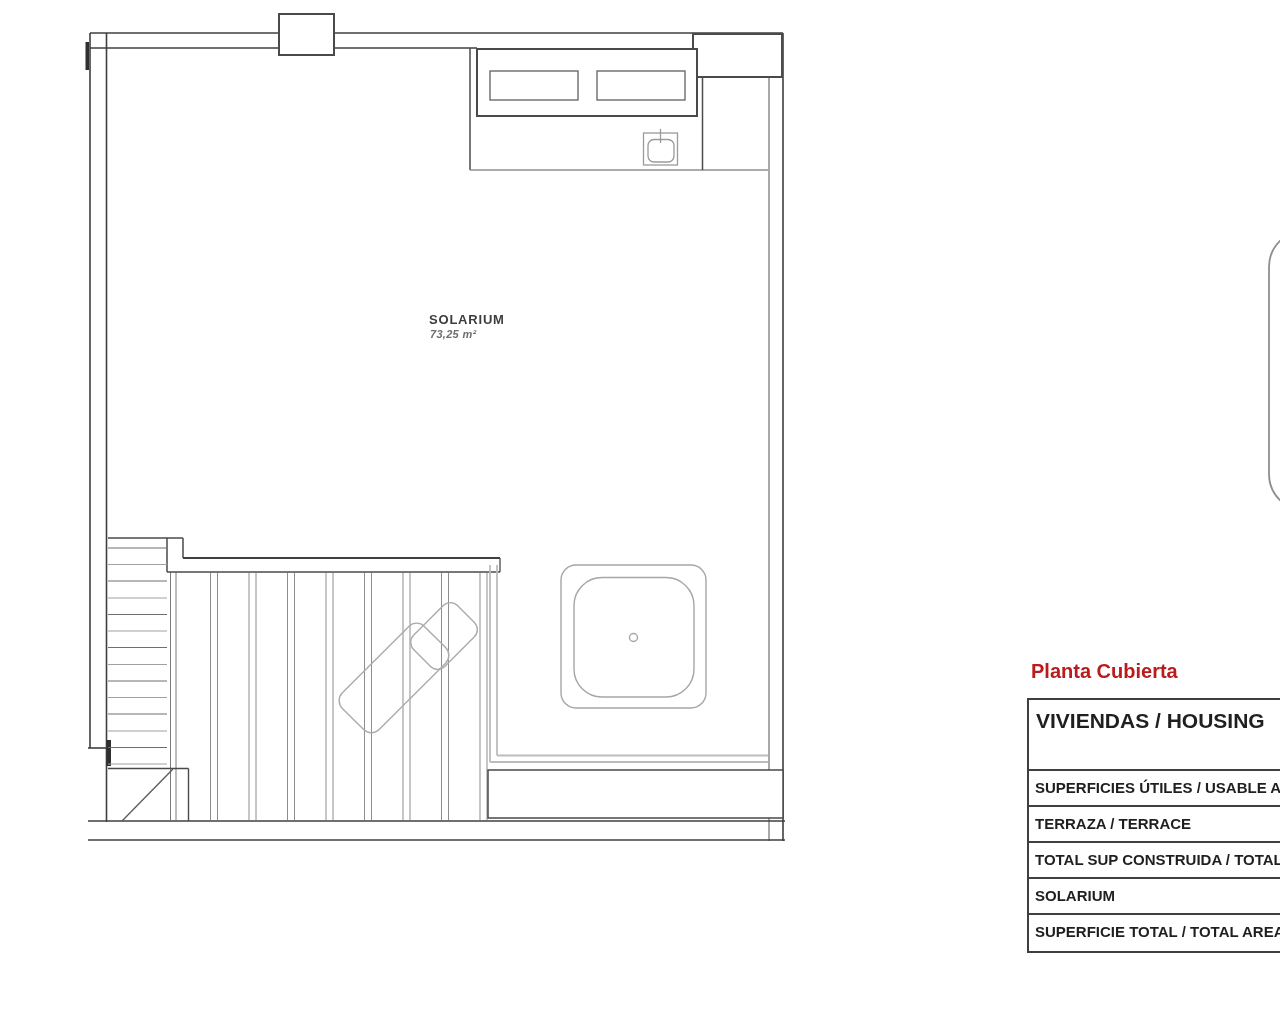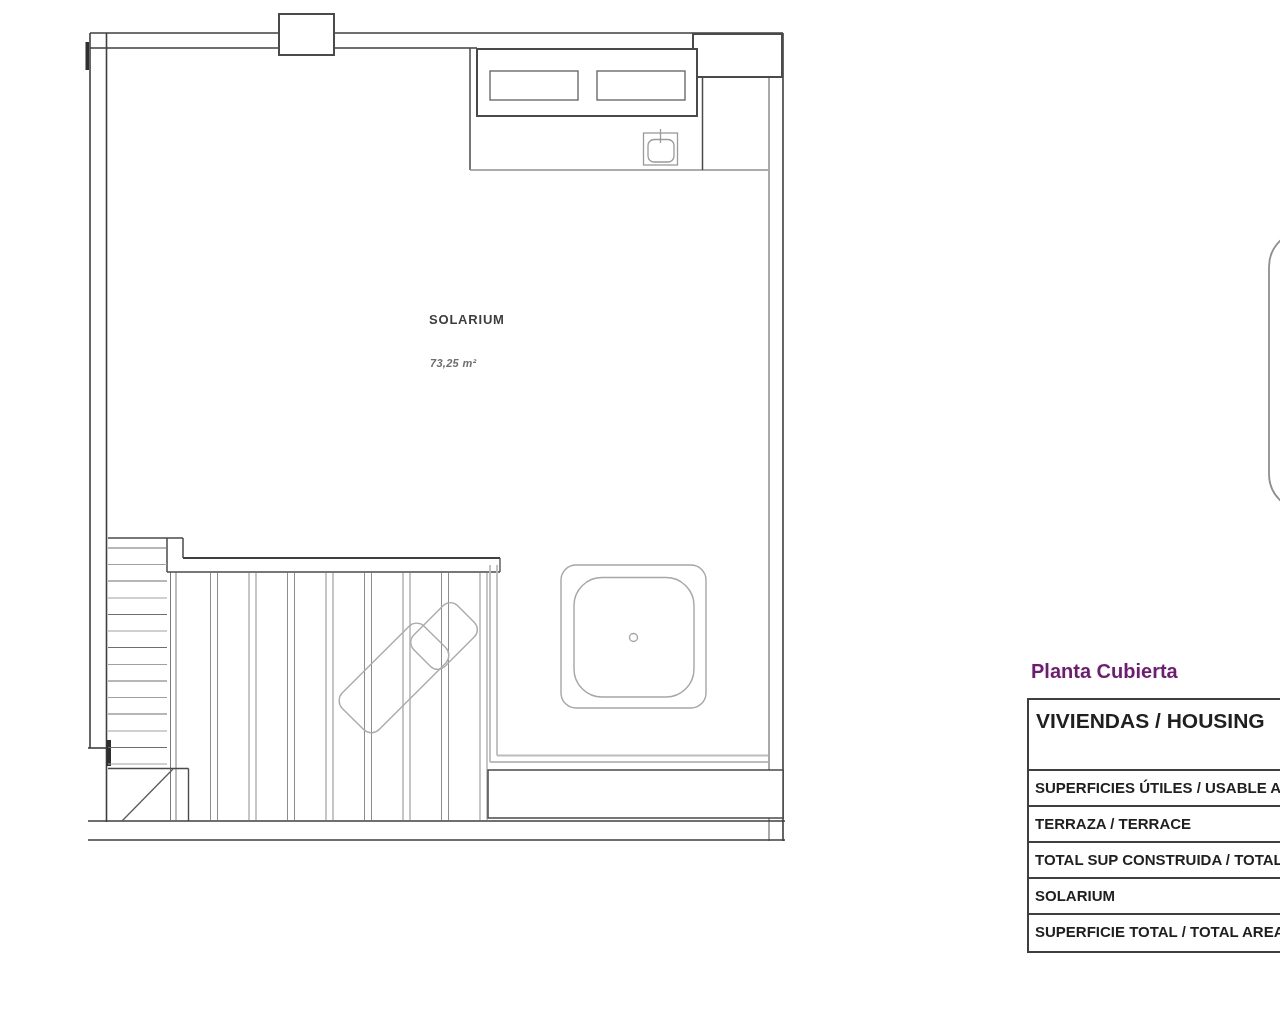--- a/index.html
+++ b/index.html
@@ -6,24 +6,24 @@
   body{
     width:1280px;height:1024px;overflow:hidden;position:relative;
     background:#ffffff;font-family:"Liberation Sans",sans-serif;
   }
   #plan-svg{position:absolute;left:0;top:0;}
   .abs{position:absolute;font-weight:bold;}
   .room-label{
     left:429px;top:312px;font-size:13px;letter-spacing:.8px;color:#3d3d3d;
   }
   .room-area{
-    left:430px;top:328px;font-size:11px;font-style:italic;color:#6e6e6e;letter-spacing:.3px;margin-top:29px;
+    left:430px;top:328px;font-size:11px;font-style:italic;color:#6e6e6e;letter-spacing:.3px;
   }
   .panel-title{
-    left:1031px;top:660px;font-size:20px;color:#701a75;
+    left:1031px;top:660px;font-size:20px;color:#b91c1c;
   }
   .areas-table{
     left:1027px;top:698px;width:300px;height:255px;
     border:2px solid #3f3f3f;box-sizing:border-box;background:#fff;
   }
   .tbl-header{
     height:69px;box-sizing:border-box;padding:9px 0 0 7px;
     font-size:21px;color:#1f1f1f;white-space:nowrap;overflow:visible;
   }
   .tbl-row{

